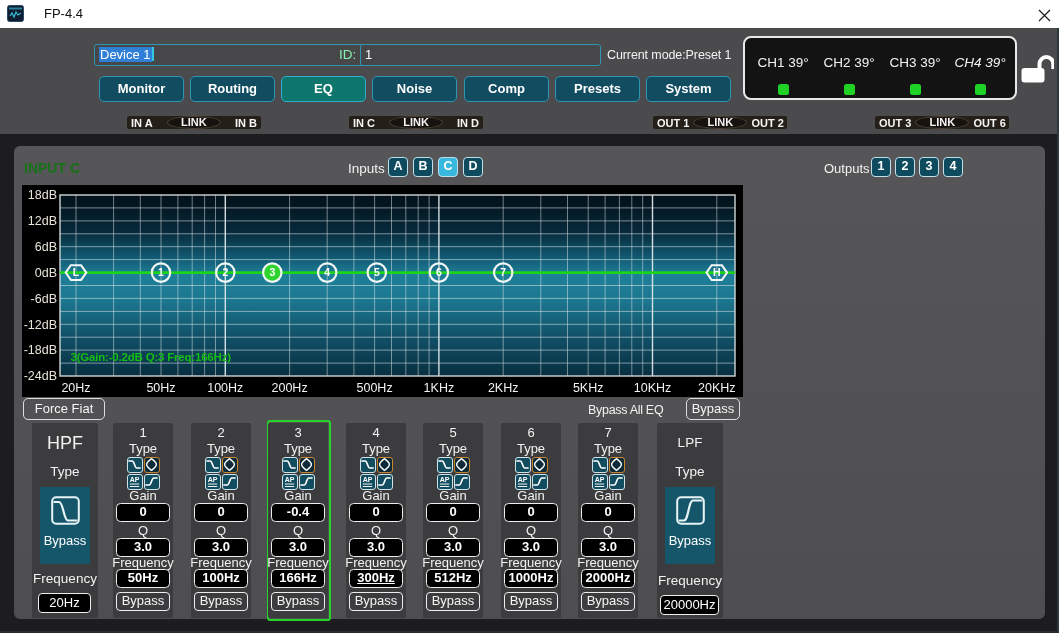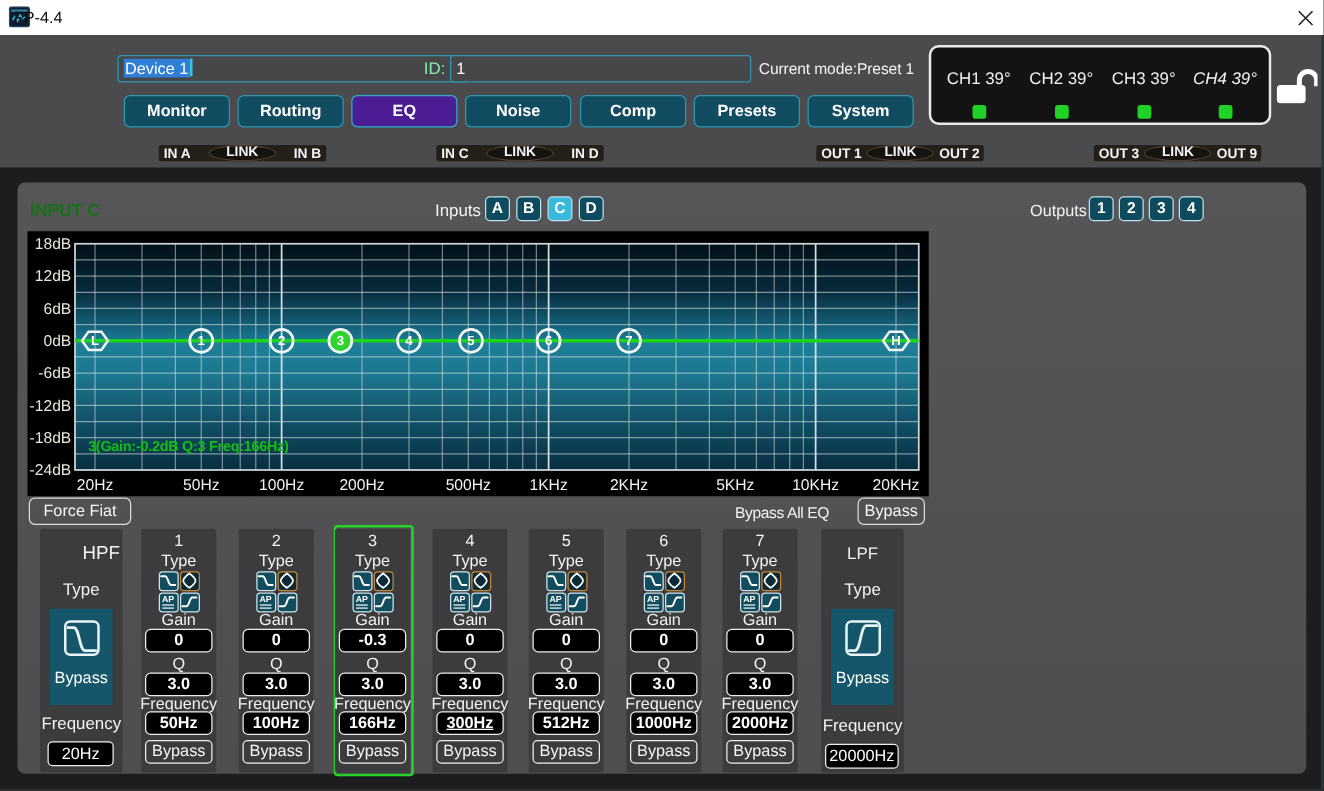--- a/index.html
+++ b/index.html
@@ -1,33 +1,33 @@
 <!DOCTYPE html>
 <html><head><meta charset="utf-8">
 <style>
 * { margin:0; padding:0; box-sizing:border-box; }
 html,body { width:1059px; height:633px; overflow:hidden; background:#1d1d1f;
   font-family:"Liberation Sans", sans-serif; position:relative; }
 .abs { position:absolute; }
 #titlebar { position:absolute; left:0; top:0; width:1059px; height:28px; background:#fff; }
-#title { position:absolute; left:11px; top:6px; font-size:13px; color:#111; }
+#title { position:absolute; left:44px; top:6px; font-size:13px; color:#111; }
 #closex { position:absolute; left:1038px; top:8px; }
 #topband { position:absolute; left:0; top:28px; width:1059px; height:106px; background:#4b4b4d; }
 .tfield { position:absolute; top:44px; height:22px; border:1px solid #2d96b2; border-radius:3px;
   background:#47474a; color:#fff; font-size:13px; line-height:20px; padding-left:4px; }
 #devf { left:94px; width:281px; }
 #idf  { left:360px; width:241px; }
 .sel { background:#2f7fd6; padding:0 1px; }
 .caret { display:inline-block; width:2px; height:14px; background:#35c6de; vertical-align:-2px; }
 #idlab { position:absolute; left:339px; top:47px; color:#86efac; font-size:13.5px; }
 #curmode { position:absolute; left:607px; top:48px; color:#f2f2f2; font-size:12.5px; letter-spacing:-0.1px; }
 .tab { position:absolute; top:76px; width:85px; height:26px; background:#124c60;
   border:1px solid #2d96b2; border-radius:5px; color:#fff; font-size:13px; font-weight:600;
   text-align:center; line-height:24px; }
-.tab.active { background:#4c1d95; border-color:#2dafd1; }
+.tab.active { background:#0f766e; border-color:#2dafd1; }
 .lgrp { position:absolute; top:116px; width:134px; height:13px; background:#242019; border-radius:2px;
   display:flex; align-items:center; justify-content:space-between; overflow:hidden; }
 .lt { color:#f5f5f5; font-size:11px; font-weight:bold; padding:0 4px; white-space:nowrap; }
 .lell { color:#f5f5f5; font-size:11px; font-weight:bold; background:#16120e; border:1px solid #4c4034;
   border-radius:50%; width:54px; height:13px; text-align:center; line-height:11px; flex-shrink:0;}
 #chpanel { position:absolute; left:743px; top:36px; width:274px; height:64px; background:#131313;
   border:2px solid #e9e9e9; border-radius:8px; }
 .chlab { position:absolute; top:17px; width:80px; text-align:center; color:#f2f2f2; font-size:13.5px; }
 .chled { position:absolute; top:46px; width:11px; height:11px; background:#1fd225; border-radius:2.5px; }
 #lock { position:absolute; left:1020px; top:53px; }
@@ -101,21 +101,21 @@
     <span class="lt">IN D</span>
 </div>
 <div class="lgrp" style="left:653px;">
  <span class="lt">OUT 1</span>
     <span class="lell">LINK</span>
     <span class="lt">OUT 2</span>
 </div>
 <div class="lgrp" style="left:875px;align-items:flex-end;">
  <span class="lt">OUT 3</span>
     <span class="lell">LINK</span>
-    <span class="lt">OUT 9</span>
+    <span class="lt">OUT 6</span>
 </div>
 <div id="chpanel">
     <div class="chlab" style="left:-2px;">CH1 39°</div>
     <div class="chled" style="left:33px;"></div>
     <div class="chlab" style="left:64px;">CH2 39°</div>
     <div class="chled" style="left:99px;"></div>
     <div class="chlab" style="left:130px;">CH3 39°</div>
     <div class="chled" style="left:165px;"></div>
     <div class="chlab" style="left:195px;font-style:italic;">CH4 39°</div>
     <div class="chled" style="left:230px;"></div>
@@ -229,21 +229,21 @@
       <circle cx="481.2" cy="87.6" r="9.2" fill="none" stroke="#f2f7f7" stroke-width="2.2"></circle>
       <text x="481.2" y="91.4" text-anchor="middle" font-size="10.5" font-weight="bold" fill="#ffffff">7</text>
       <polygon points="705.1,87.6 699.9,94.9 689.6,94.9 684.5,87.6 689.6,80.3 699.9,80.3" fill="none" stroke="#f2f7f7" stroke-width="2"></polygon>
       <text x="694.8" y="91.4" text-anchor="middle" font-size="10.5" font-weight="bold" fill="#ffffff">H</text>
       <text x="48.5" y="175.5" font-size="11.5" font-weight="bold" letter-spacing="-0.2" fill="#14bd14">3(Gain:-0.2dB Q:3 Freq:166Hz)</text>
     </svg></div>
 <div id="forcefiat">Force Fiat</div>
 <div id="bypalllab">Bypass All EQ</div>
 <div id="bypallbtn">Bypass</div>
 <div class="col" style="left:32px; top:423px; width:66px; height:195px;">
- <div class="ct" style="top:13px; font-size:15px;margin-left:16px;">HPF</div>
+ <div class="ct" style="top:13px; font-size:18px;">HPF</div>
  <div class="ct" style="top:42px; font-size:13.5px;">Type</div>
  <div class="ebox" style="top:64px;">
    <div class="ebicon"><svg width="29" height="29" viewBox="0 0 29 29">
           <rect x="1.2" y="1.2" width="26.6" height="26.6" rx="4" fill="none" stroke="#e8f4f6" stroke-width="2"></rect>
           <path d="M2.5 6 H8 C12.5 6 12.5 24.5 17 24.5 H26.5" fill="none" stroke="#e8f4f6" stroke-width="2.2"></path>
         </svg></div>
    <div class="ebyp">Bypass</div>
  </div>
  <div class="ct" style="top:149px; font-size:13.5px;">Frequency</div>
  <div class="eval" style="top:170px; width:53px; left:6px;">20Hz</div>
@@ -359,21 +359,21 @@
           <rect x="3" y="12.8" width="10" height="1" fill="#fff"></rect>
         </svg>
       </span>
       <span class="ic">
         <svg width="15" height="15" viewBox="0 0 16 16">
           <path d="M2 11.8 H5.5 C8 11.8 8 4.2 10.5 4.2 H14" fill="none" stroke="#fff" stroke-width="1.7" stroke-linecap="round"></path>
         </svg>
       </span>
     </div>
  <div class="ct" style="top:66px;">Gain</div>
- <div class="val" style="top:80px;">-0.3</div>
+ <div class="val" style="top:80px;">-0.4</div>
  <div class="ct" style="top:101px;">Q</div>
  <div class="val" style="top:115px;">3.0</div>
  <div class="ct" style="top:133px;">Frequency</div>
  <div class="val" style="top:146px;">166Hz</div>
  <div class="bypbtn" style="top:169px;">Bypass</div>
 </div>
 <div class="col" style="left:346px; top:423px; width:60px; height:195px;">
  <div class="ct" style="top:3px; font-size:13px;">4</div>
  <div class="ct" style="top:19px; font-size:13px;">Type</div>
  <div class="icr" style="top:34px;">

